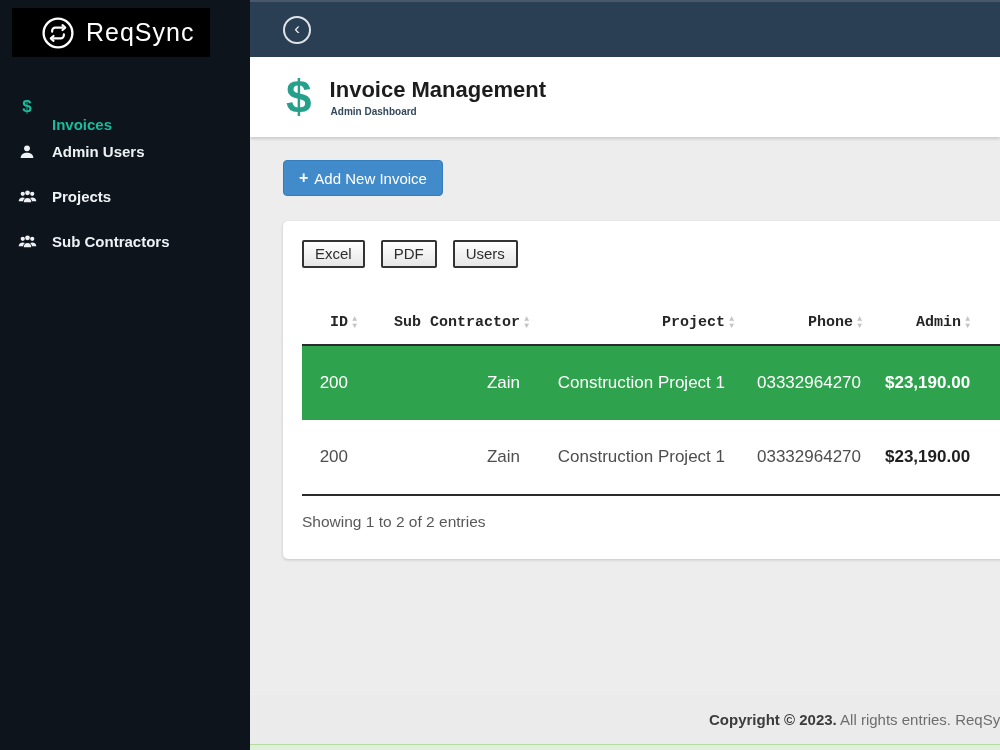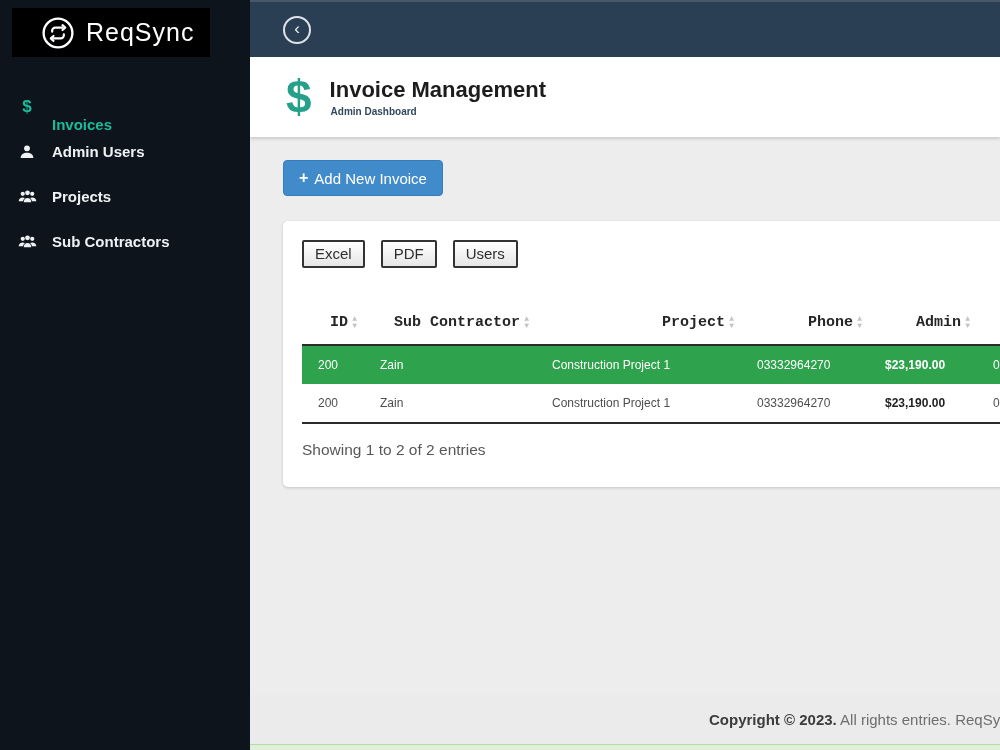--- a/index.html
+++ b/index.html
@@ -34,21 +34,21 @@
   .add-btn { margin:23px 0 0 33px; display:inline-flex; align-items:center; background:#428bca; border:1px solid #357ebd; border-radius:4px; color:#fff; font-size:15px; padding:8px 15px; cursor:pointer; font-family:"Liberation Sans", sans-serif; }
   .add-btn .plus { font-weight:700; font-size:16px; margin-right:6px; }
 
   .card { margin:25px 0 0 33px; width:860px; background:#fff; border-radius:5px; box-shadow:0 1px 3px rgba(0,0,0,.18); padding:19px 19px 28px 19px; }
   .export-row { display:flex; }
   .export-btn { margin-right:16px; border:2px solid #333; border-radius:2px; background:linear-gradient(to bottom,#ffffff 0%,#e6e6e6 100%); color:#2d2d2d; font-size:15px; padding:3px 11px 4px; cursor:pointer; font-family:"Liberation Sans", sans-serif; }
 
   table.data { margin-top:36px; border-collapse:collapse; table-layout:fixed; width:795px; }
   th { text-align:right; font-size:15px; font-weight:700; color:#262626; padding:10px 16px 13px; border-bottom:2px solid #2b2b2b; position:relative; cursor:pointer;font-family:Liberation Mono, monospace; }
   .sort { position:absolute; right:7px; top:11px; color:#c4c4c4; font-size:8px; line-height:7px; display:flex; flex-direction:column; }
-  td { font-size:12px; padding:12px 16px; color:#4e4e4e; }
+  td { font-size:17px; padding:27px 16px; color:#4e4e4e;text-align:right; }
   tr.hl td { background:#2ea24c; color:#fff; }
   td.total { font-weight:700; color:#1f1f1f; }
   tr.hl td.total { color:#fff; }
   tbody tr:last-child td { border-bottom:2px solid #2b2b2b; }
   .table-info { margin-top:17px; font-size:15.5px; color:#585858; }
 
   .footer { height:49px; background:#ebebeb; display:flex; align-items:center; }
   .footer p { margin-left:459px; white-space:nowrap; font-size:15px; color:#6e6e6e; }
   .footer strong { color:#3c3c3c; }
   .bottom-strip { height:6px; background:#dff0d8; border-top:1px solid #b6dca6; }

